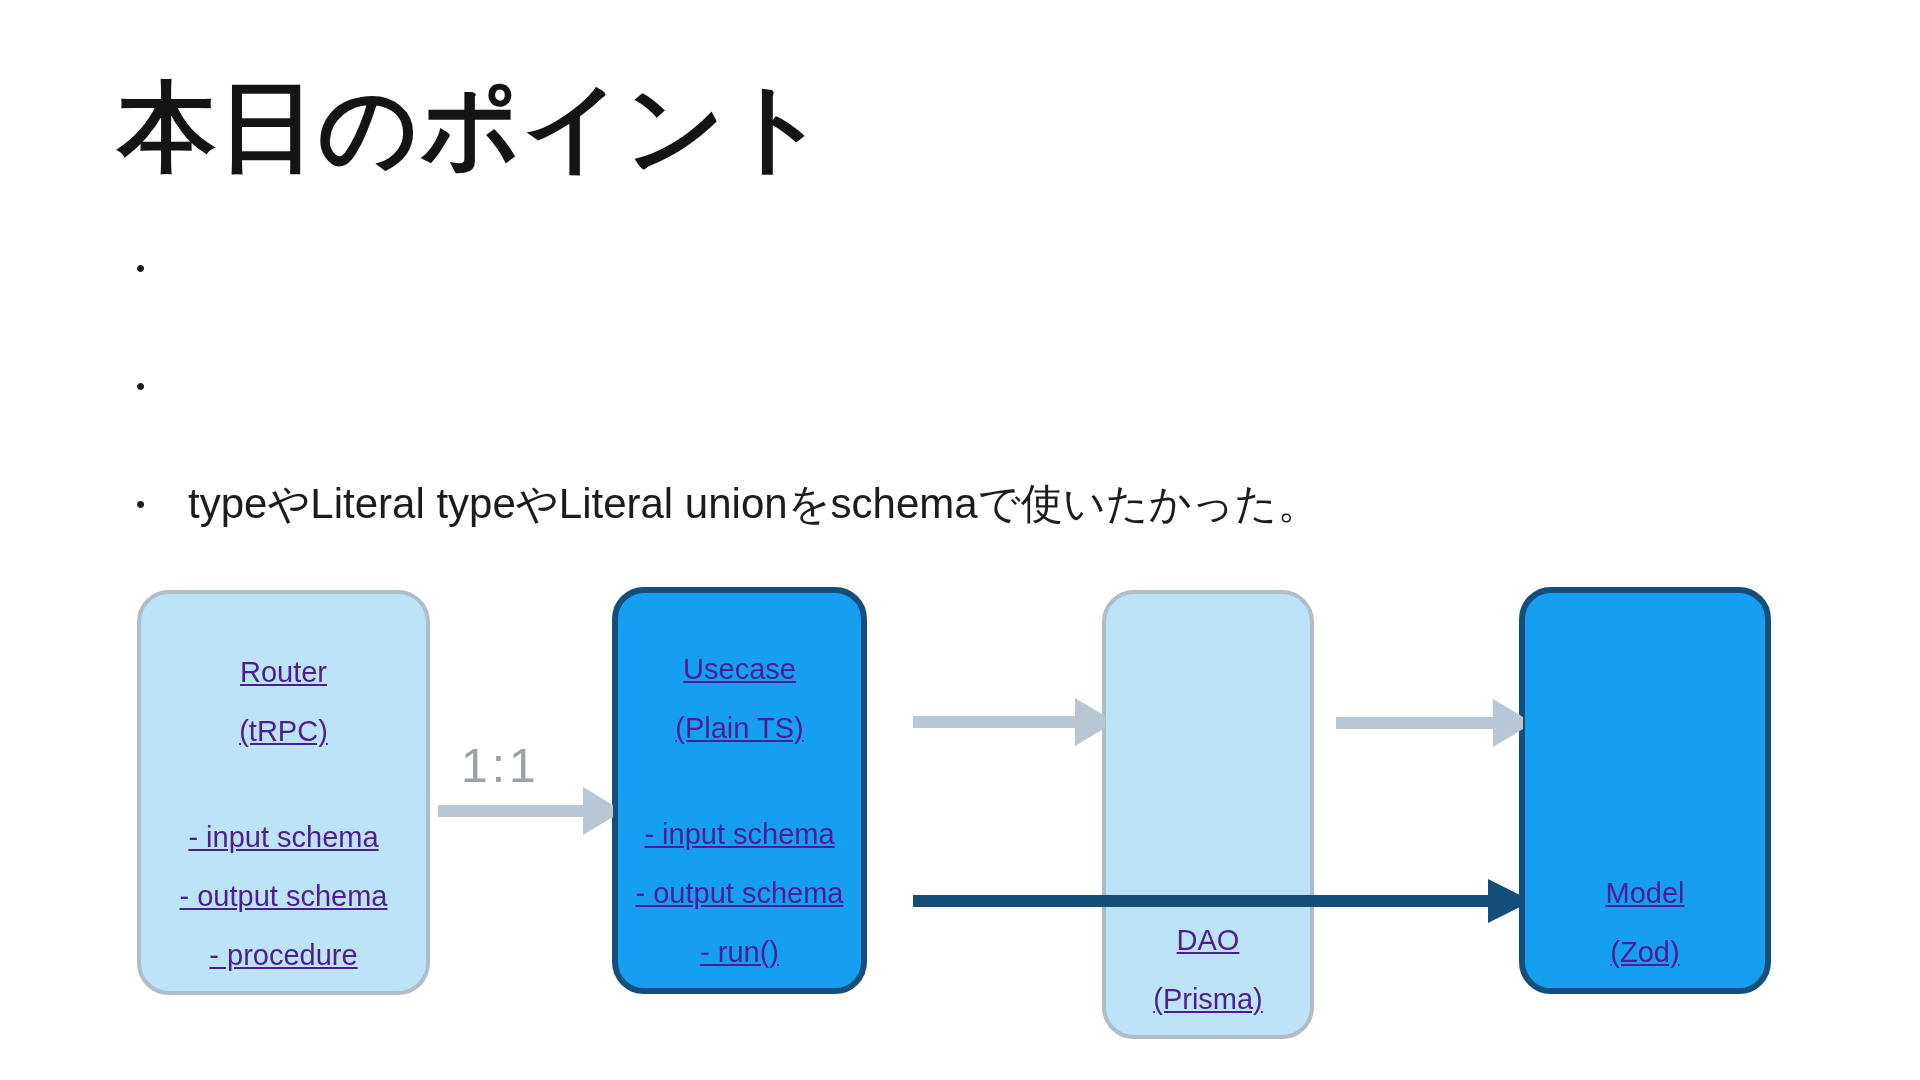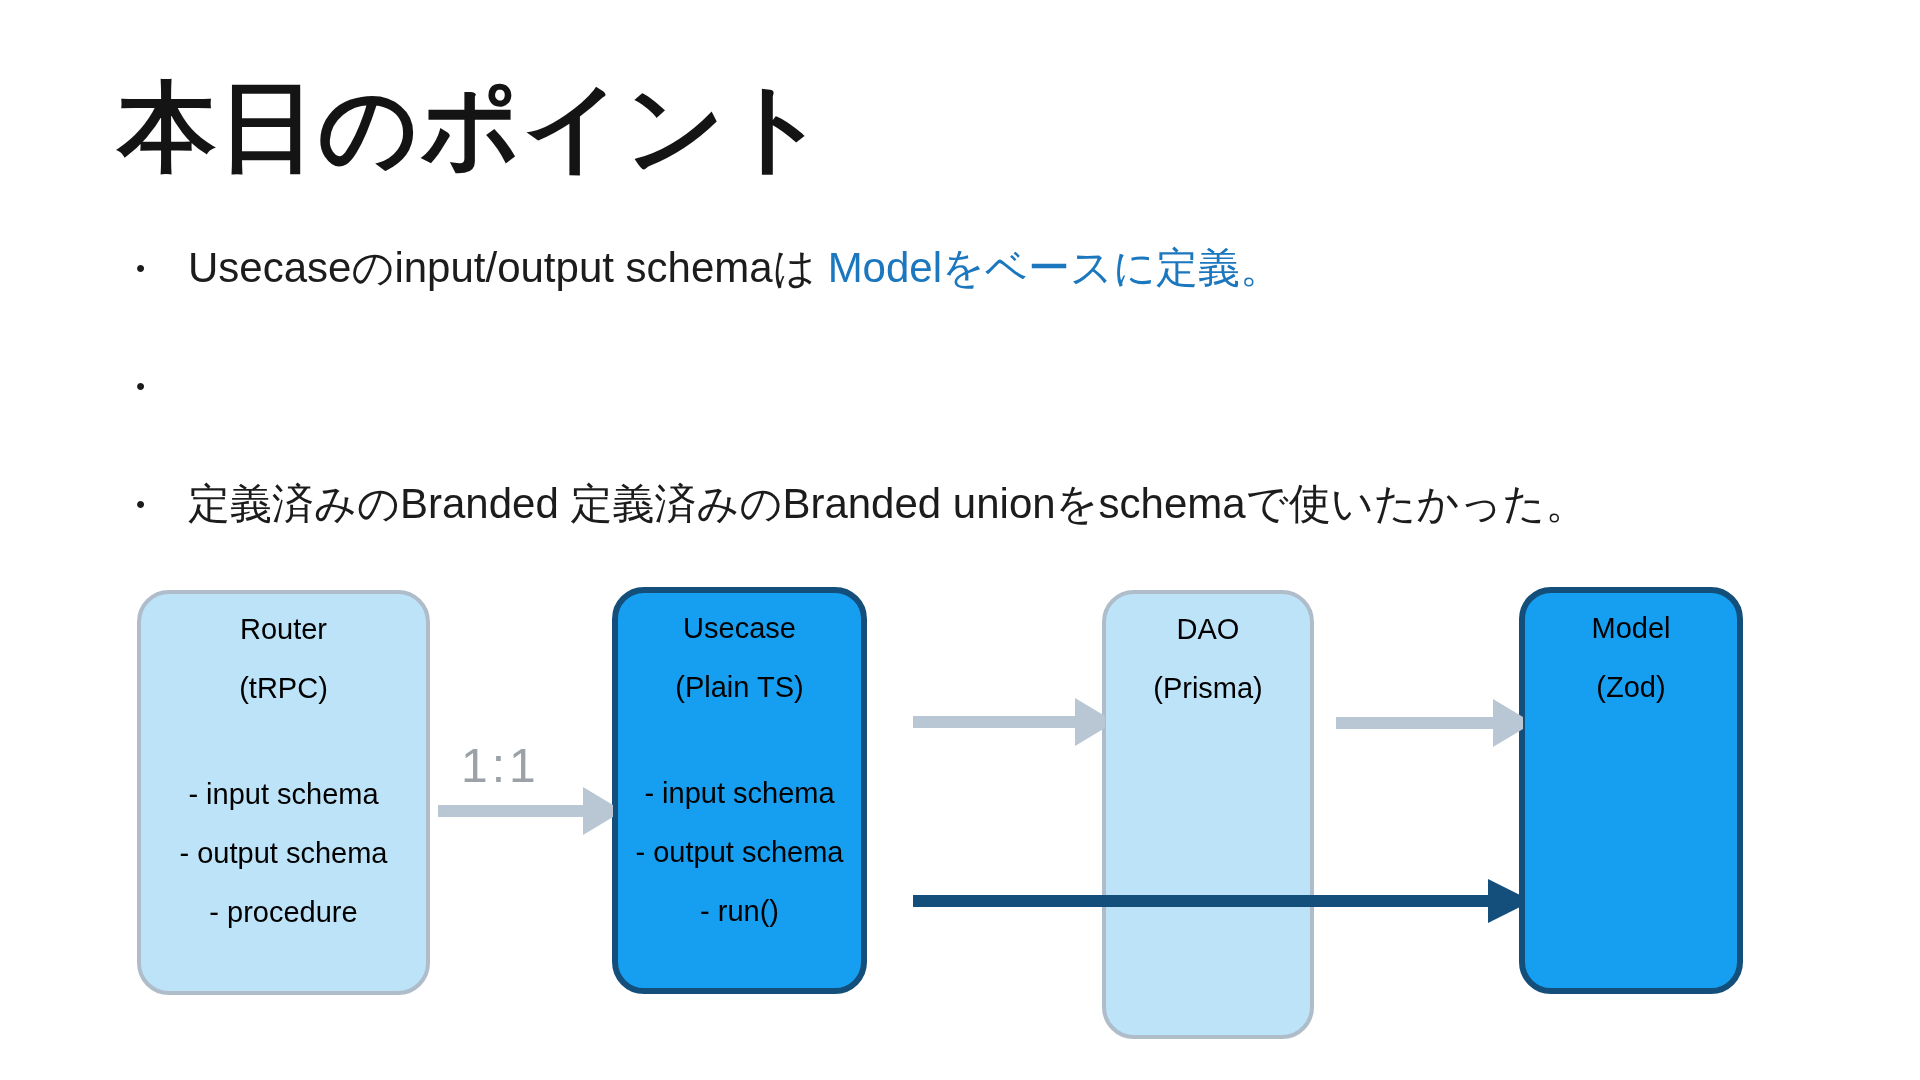--- a/index.html
+++ b/index.html
@@ -17,31 +17,31 @@
   
   .bullets { position:absolute; left:106px; top:222px; list-style:none; }
   .bullet { display:flex; align-items:center; margin-bottom:62px; height:56px; }
   .bullet-dot { width:46px; padding-left:6px; font-size:26px; color:#1c1c1c; flex:0 0 auto; }
   .bullet-text { font-size:42px; color:#1c1c1c; line-height:56px; white-space:nowrap; }
   .bullet-text .blue-part { color:var(--accent-blue); }
 
   
   .box {
     position:absolute; border-radius:32px;
-    display:flex; flex-direction:column; justify-content:flex-start; align-items:center;
-    text-align:center; color:#000000;
+    display:flex; flex-direction:column; justify-content:flex-end; align-items:center;
+    text-align:center; color:#4c1d95;text-decoration:underline;
   }
   .box-line { font-size:29px; line-height:47px; min-height:47px; white-space:nowrap; }
   .box.muted  { background:var(--box-muted-fill);  border:4px solid var(--box-muted-border); }
   .box.active { background:var(--box-active-fill); border:6px solid var(--box-active-border); }
 
   #box-router  { left:125px;  top:578px; width:293px; height:405px; }
   #box-usecase { left:600px;  top:575px; width:255px; height:407px; }
   #box-dao     { left:1090px; top:578px; width:212px; height:449px; }
-  #box-model   { left:1507px; top:575px; width:224px; height:407px; }
+  #box-model   { left:1507px; top:575px; width:252px; height:407px; }
 
   
   .arrow { position:absolute; display:flex; align-items:center; }
   .arrow .shaft { height:9px; background:var(--arrow-gray); }
   .arrow .head  { width:0; height:0;
                   border-top:18px solid transparent; border-bottom:18px solid transparent;
                   border-left:30px solid var(--arrow-gray); }
   #arrow-router-usecase  { left:420px;  top:769px; }
   #arrow-router-usecase  .shaft { width:145px; }
   #arrow-usecase-dao     { left:895px;  top:680px; }
@@ -68,28 +68,27 @@
 </head>
 <body>
 
 <main class="slide">
 
   <h1 class="slide-title">本日のポイント</h1>
 
   <ul class="bullets">
     <li class="bullet">
       <span class="bullet-dot">•</span>
-      <span class="bullet-text"><span>Usecaseのinput/output schemaは</span><span class="blue-part">Modelをベースに定義。</span></span>
     </li>
     <li class="bullet">
       <span class="bullet-dot">•</span>
     </li>
     <li class="bullet">
       <span class="bullet-dot">•</span>
-      <span class="bullet-text"><span>定義済みのBranded 定義済みのBranded unionをschemaで使いたかった。</span><span class="blue-part"></span></span>
+      <span class="bullet-text"><span>typeやLiteral typeやLiteral unionをschemaで使いたかった。</span><span class="blue-part"></span></span>
     </li>
   </ul>
 
   <section>
 
     <div class="box muted" id="box-router">
       <div class="box-line">Router</div>
       <div class="box-line">(tRPC)</div>
       <div class="box-line"></div>
       <div class="box-line">- input schema</div>

